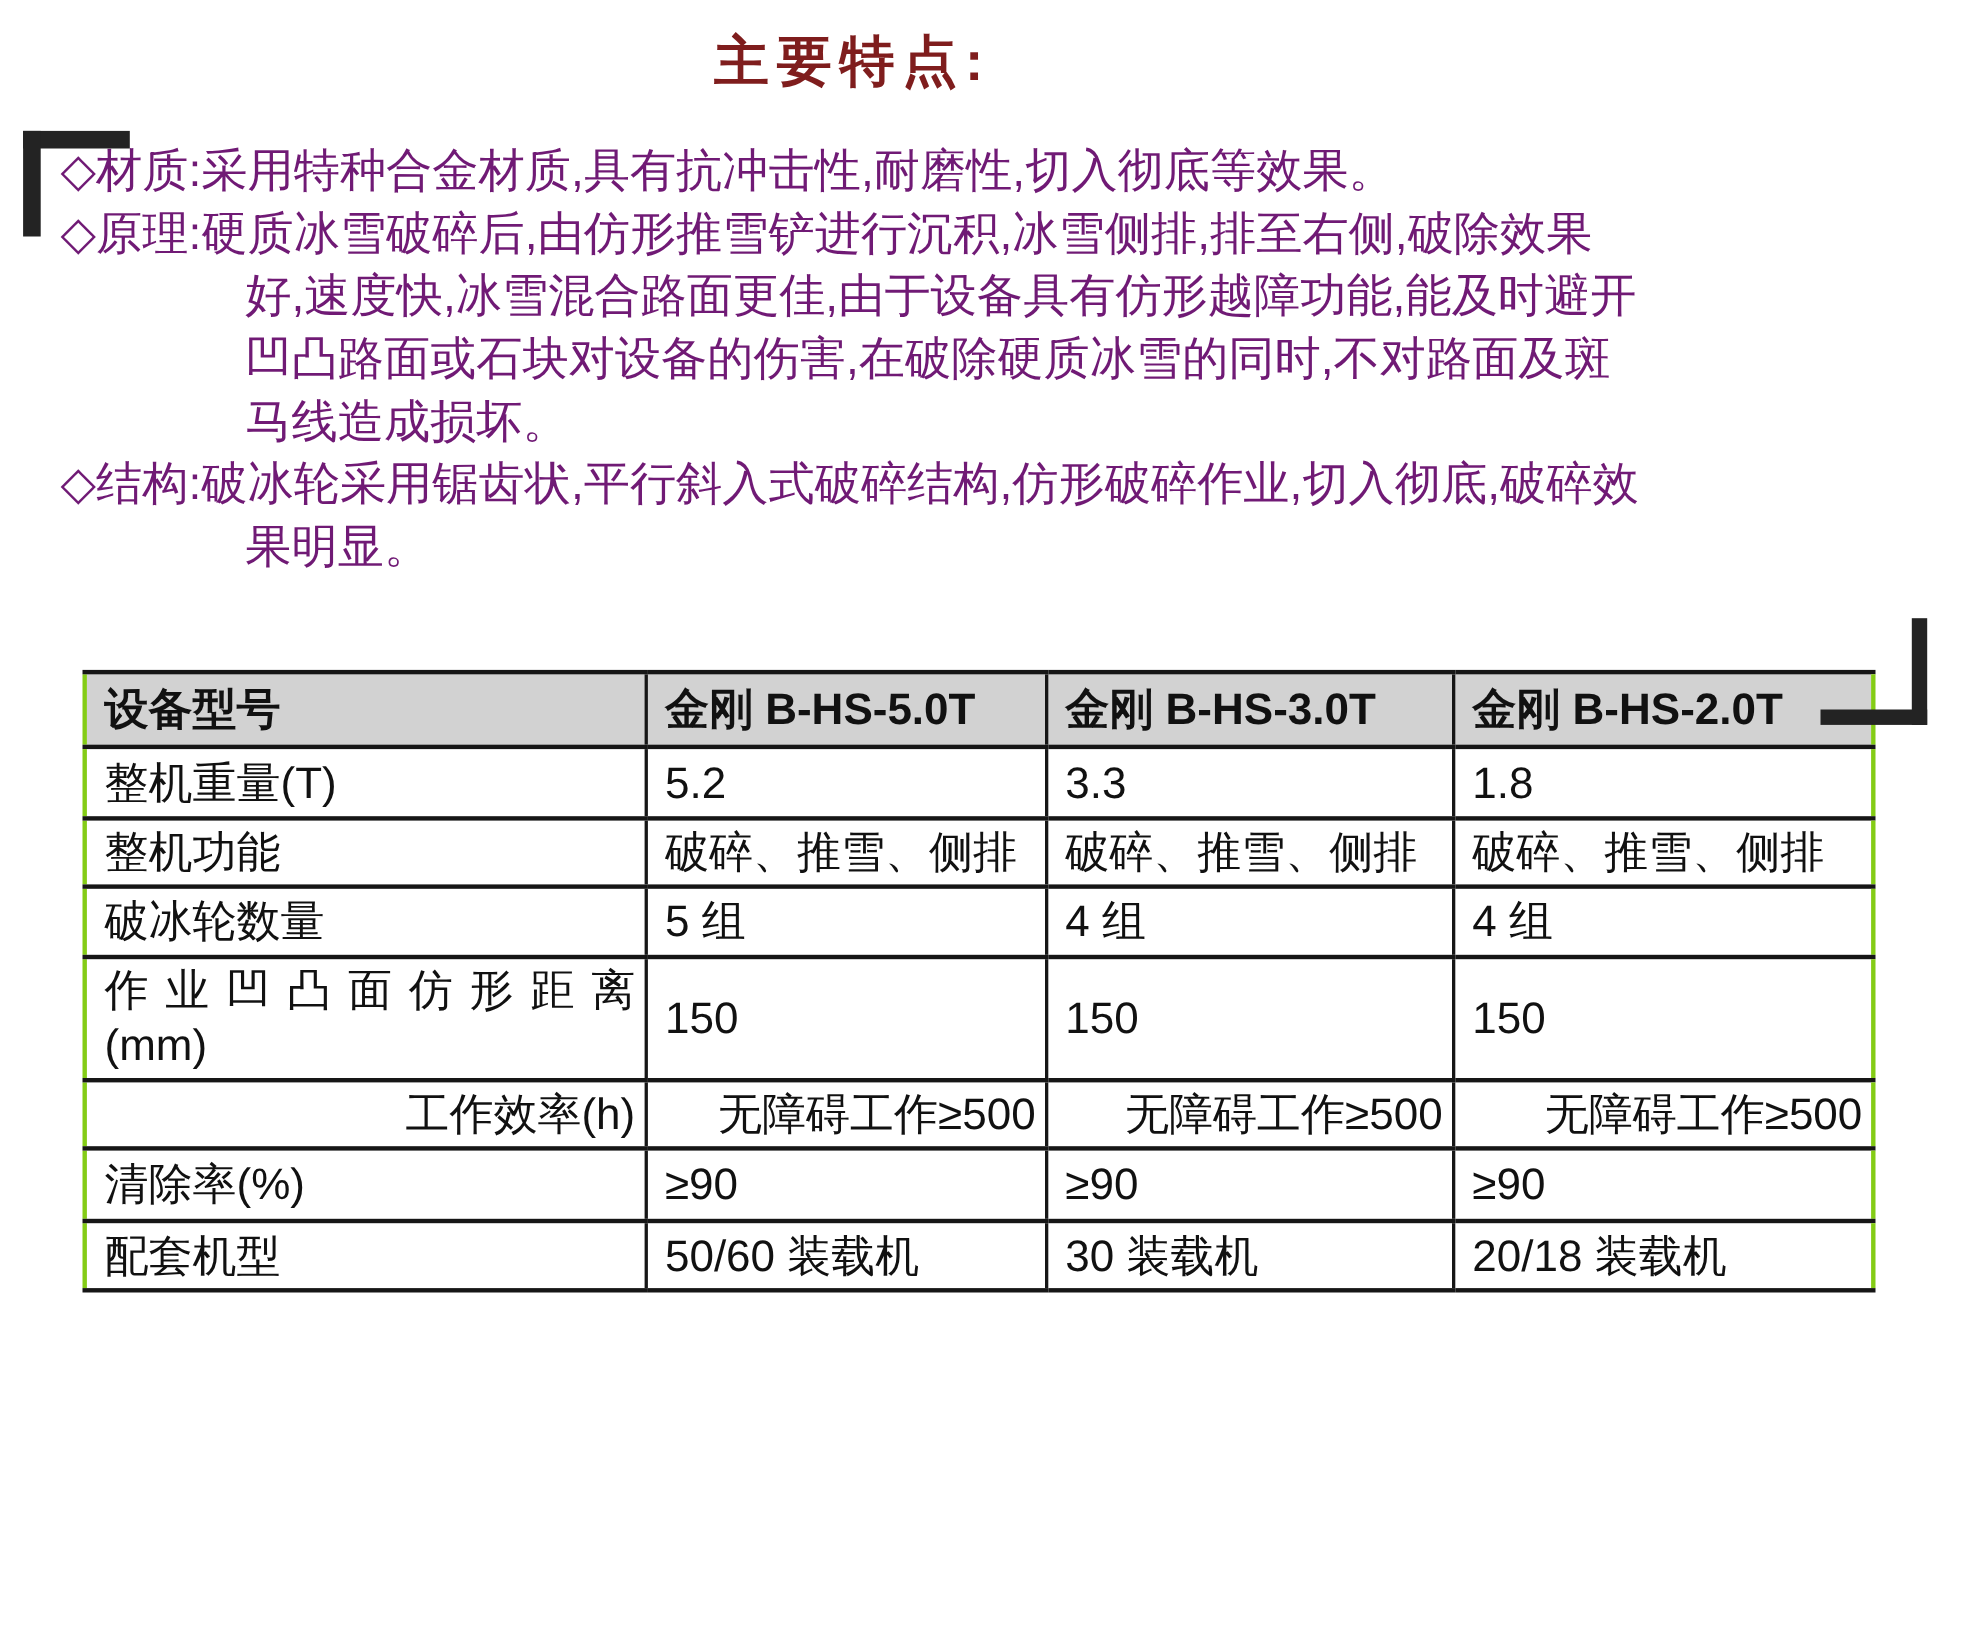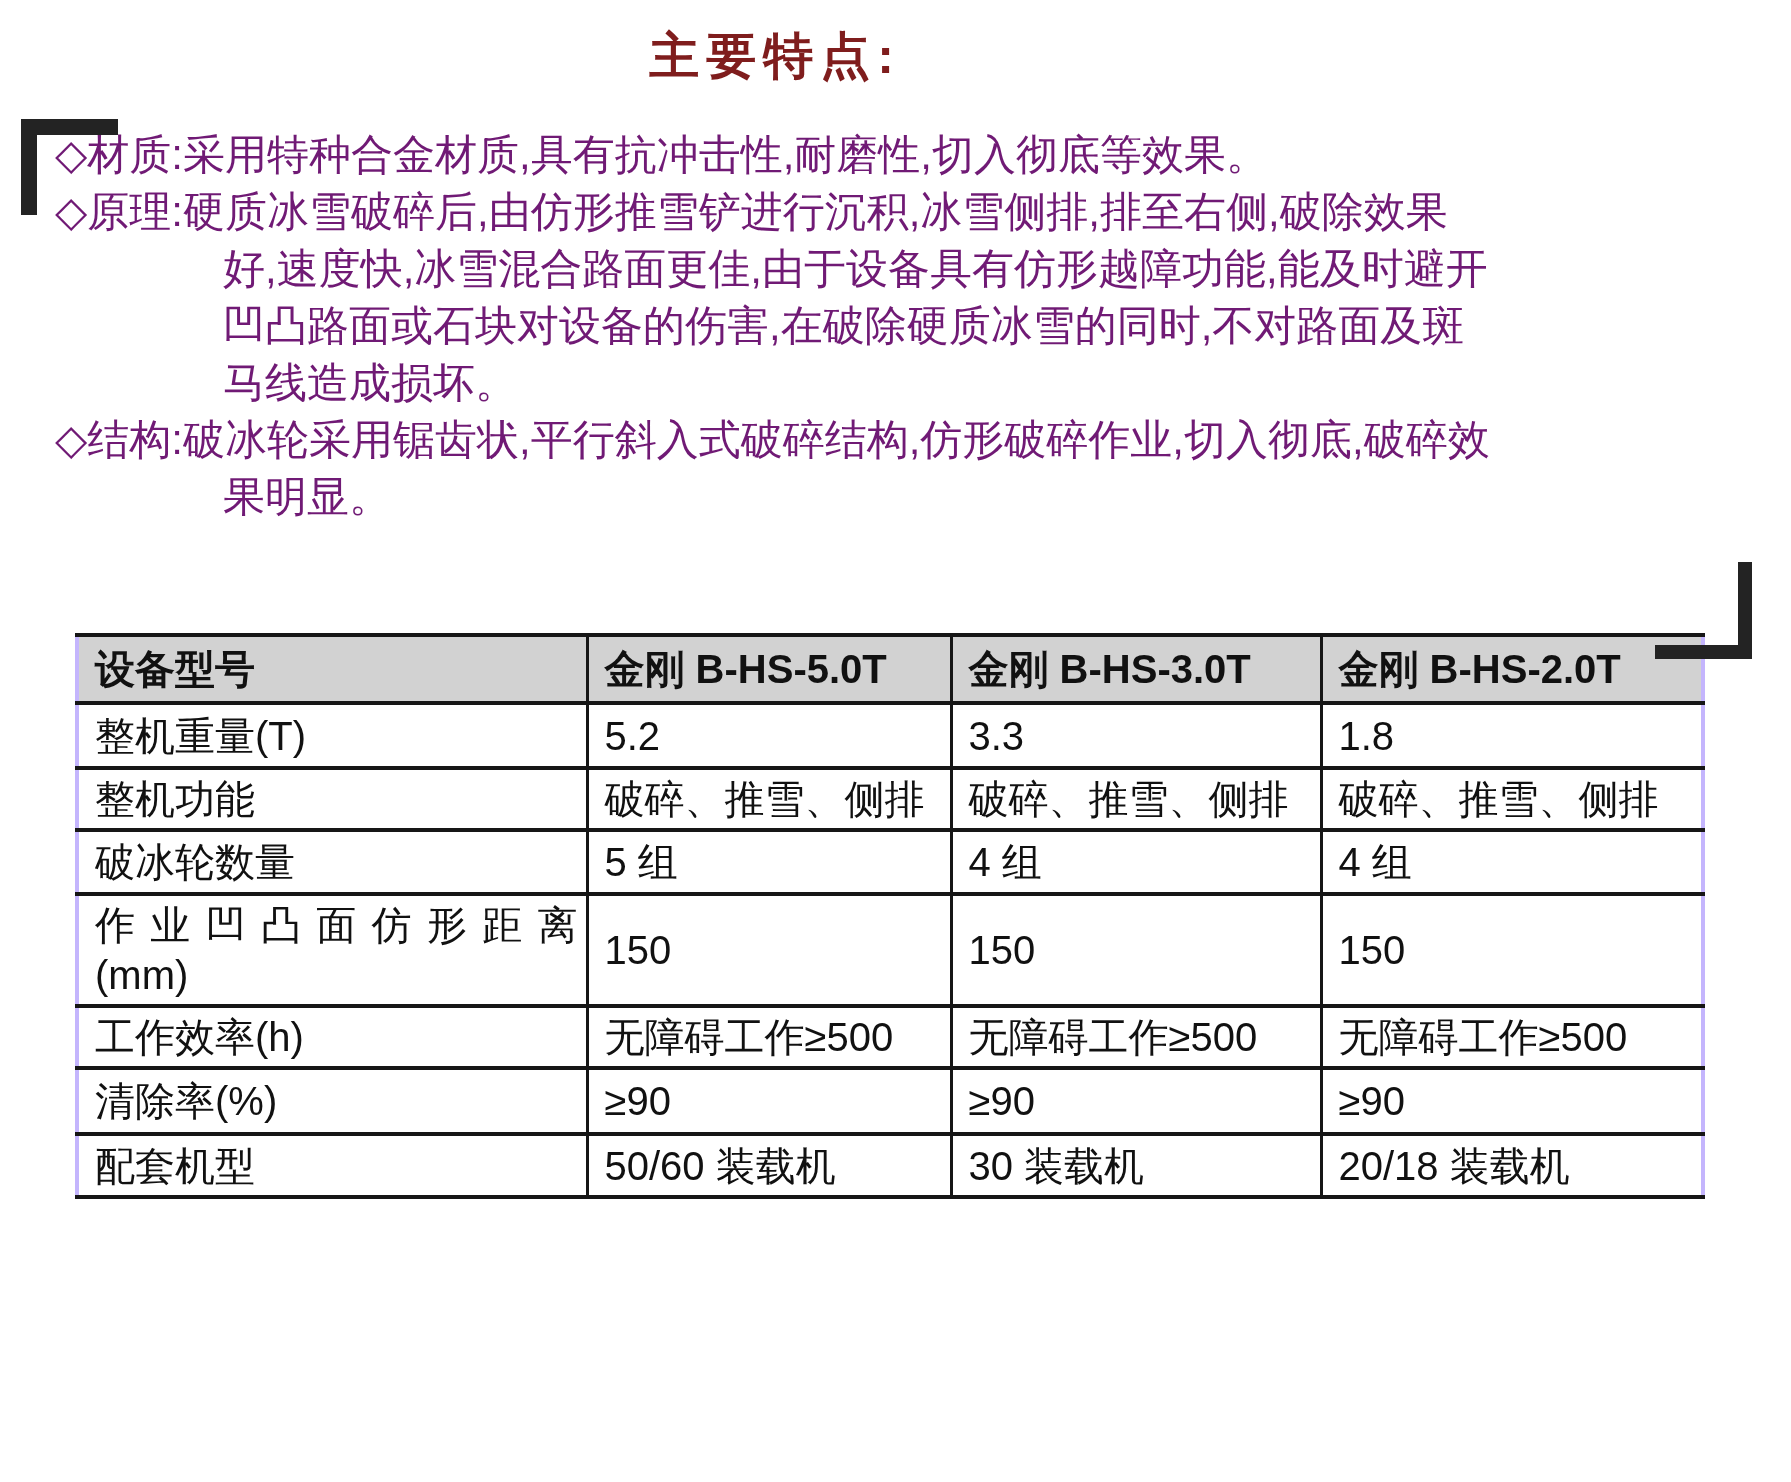--- a/index.html
+++ b/index.html
@@ -43,23 +43,23 @@
     font-size:42px;
     line-height:57px;
     color:#701a75;
   }
   .feat { padding-left:168px; text-indent:-168px; }
 
   
   .spec-table {
     border-collapse:collapse;
     table-layout:fixed;
-    margin:108px 0 0 75px;
+    margin:84px 0 0 75px;
     width:1626px;
-    border:4px solid #c4b5fd;
+    border:4px solid #84cc16;
   }
   .spec-table th, .spec-table td {
     border:3px solid #161616;
     border-top-width:4px;
     border-bottom-width:4px;
     vertical-align:middle;
     text-align:left;
     padding:4px 8px 4px 16px;
     font-size:40px;
     line-height:50px;
@@ -70,21 +70,21 @@
     background:#d2d2d2;
     font-weight:bold;
     height:68px;
   }
   tr.h110 td { height:110px; }
   tr.h65  td { height:65px; }
   tr.h62  td { height:62px; }
   tr.h64  td { height:64px; }
   tr.h104 td { height:104px; }
   tr.h66  td { height:66px; }
-  tr.h60  td { height:60px; }
+  tr.h60  td { height:60px;text-align:right; }
   tr.h63  td { height:63px; }
   .jl { text-align:justify; text-align-last:justify; }
 </style>
 </head>
 <body>
 
 <h1 class="title">主要特点:</h1>
 
 <div class="corner-tl"></div>
 <div class="corner-br"></div>

